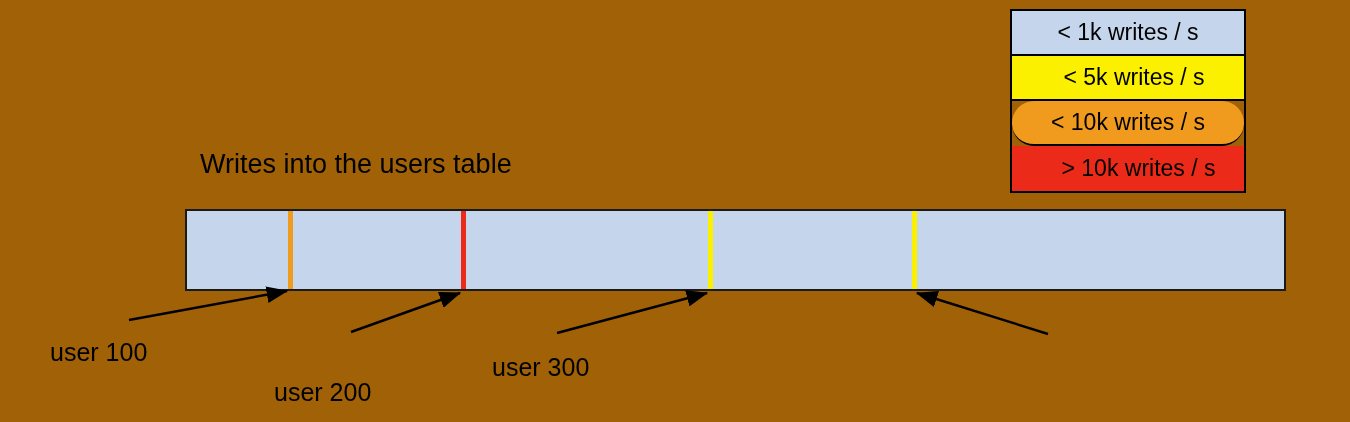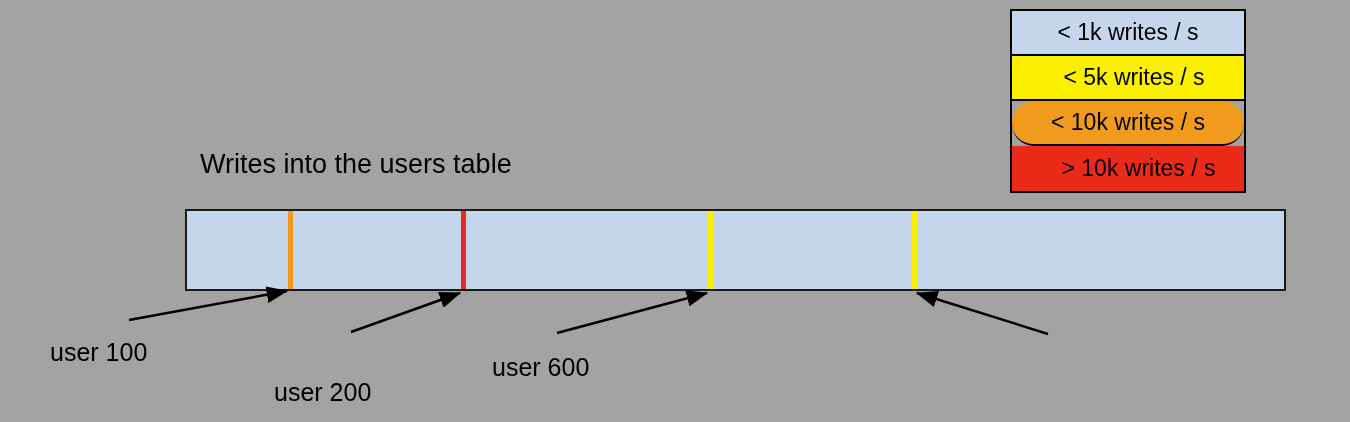--- a/index.html
+++ b/index.html
@@ -8,21 +8,21 @@
     background: #ffffff;
   }
   body {
     font-family: "Liberation Sans", sans-serif;
     color: #000000;
   }
   #canvas {
     position: relative;
     width: 1350px;
     height: 422px;
-    background: #a3a3a3;
+    background: #a16207;
     overflow: hidden;
   }
 
   
   #legend {
     position: absolute;
     left: 1010px;
     top: 9px;
     width: 236px;
     border: 2px solid #000000;
@@ -128,15 +128,15 @@
       </marker>
     </defs>
     <line x1="129" y1="320" x2="287" y2="291" stroke="#000000" stroke-width="2.4" marker-end="url(#arrowhead)"></line>
     <line x1="351" y1="332" x2="460" y2="293" stroke="#000000" stroke-width="2.4" marker-end="url(#arrowhead)"></line>
     <line x1="557" y1="333" x2="707" y2="293" stroke="#000000" stroke-width="2.4" marker-end="url(#arrowhead)"></line>
     <line x1="1048" y1="334" x2="917" y2="293" stroke="#000000" stroke-width="2.4" marker-end="url(#arrowhead)"></line>
   </svg>
 
   <div class="callout-label" id="label-user-100" style="left: 50px; top: 340px;">user 100</div>
   <div class="callout-label" id="label-user-200" style="left: 274px; top: 349px; margin-top: 31px;">user 200</div>
-  <div class="callout-label" id="label-user-300" style="left: 492px; top: 355px;">user 600</div>
+  <div class="callout-label" id="label-user-300" style="left: 492px; top: 355px;">user 300</div>
 
 </div>
 
 </body></html>

